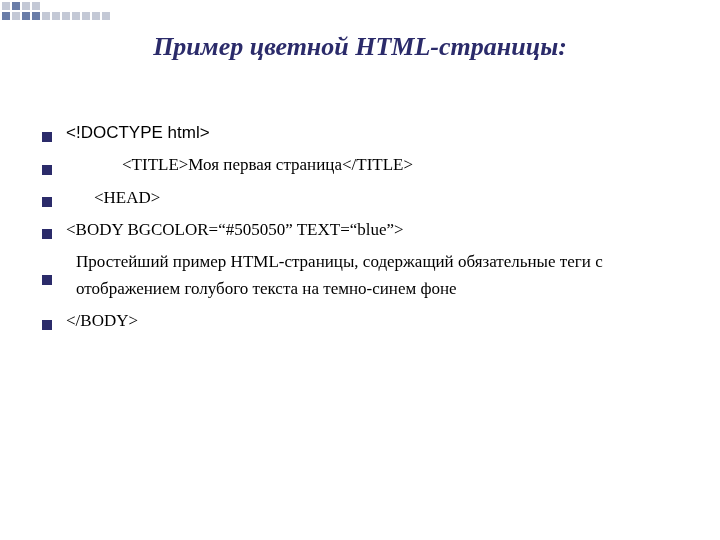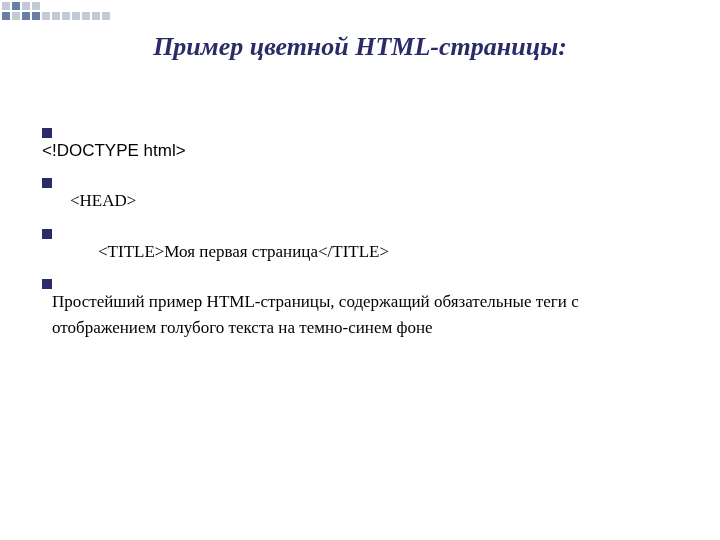--- a/index.html
+++ b/index.html
@@ -39,23 +39,22 @@
   .body {
     position: absolute;
     top: 120px;
     left: 42px;
     width: 640px;
     font-size: 17px;
     line-height: 1.55;
   }
   .row {
     display: flex;
-    align-items: flex-start;
+    align-items: center;
     margin-bottom: 6px;
-    flex-direction: column;
   }
   .bullet {
     width: 10px;
     height: 10px;
     margin-top: 8px;
     margin-right: 14px;
     flex: none;
   }
   .bullet svg { display: block; }
   .txt { flex: 1; }
@@ -100,39 +99,55 @@
       <span class="txt arial">&lt;!DOCTYPE html&gt;</span>
     </div>
 
 
     <div class="row">
       <span class="bullet">
         <svg width="10" height="10">
             <rect width="10" height="10" fill="#2b2b6a"></rect>
           </svg>
       </span>
-      <span class="txt ind1">&lt;HEAD&gt;</span>
+      <span class="txt ind2">&lt;TITLE&gt;Моя первая страница&lt;/TITLE&gt;</span>
     </div>
 
     <div class="row">
       <span class="bullet">
         <svg width="10" height="10">
             <rect width="10" height="10" fill="#2b2b6a"></rect>
           </svg>
       </span>
-      <span class="txt ind2">&lt;TITLE&gt;Моя первая страница&lt;/TITLE&gt;</span>
+      <span class="txt ind1">&lt;HEAD&gt;</span>
     </div>
 
 
+    <div class="row">
+      <span class="bullet">
+        <svg width="10" height="10">
+            <rect width="10" height="10" fill="#2b2b6a"></rect>
+          </svg>
+      </span>
+      <span class="txt">&lt;BODY   BGCOLOR=“#505050” TEXT=“blue”&gt;</span>
+    </div>
 
     <div class="row">
       <span class="bullet">
         <svg width="10" height="10">
             <rect width="10" height="10" fill="#2b2b6a"></rect>
           </svg>
       </span>
       <span class="txt para">Простейший пример HTML-страницы, содержащий обязательные теги с отображением голубого текста   на темно-синем фоне</span>
     </div>
 
+    <div class="row">
+      <span class="bullet">
+        <svg width="10" height="10">
+            <rect width="10" height="10" fill="#2b2b6a"></rect>
+          </svg>
+      </span>
+      <span class="txt">&lt;/BODY&gt;</span>
+    </div>
 
 
   </div>
 </div>
 
 </body></html>

